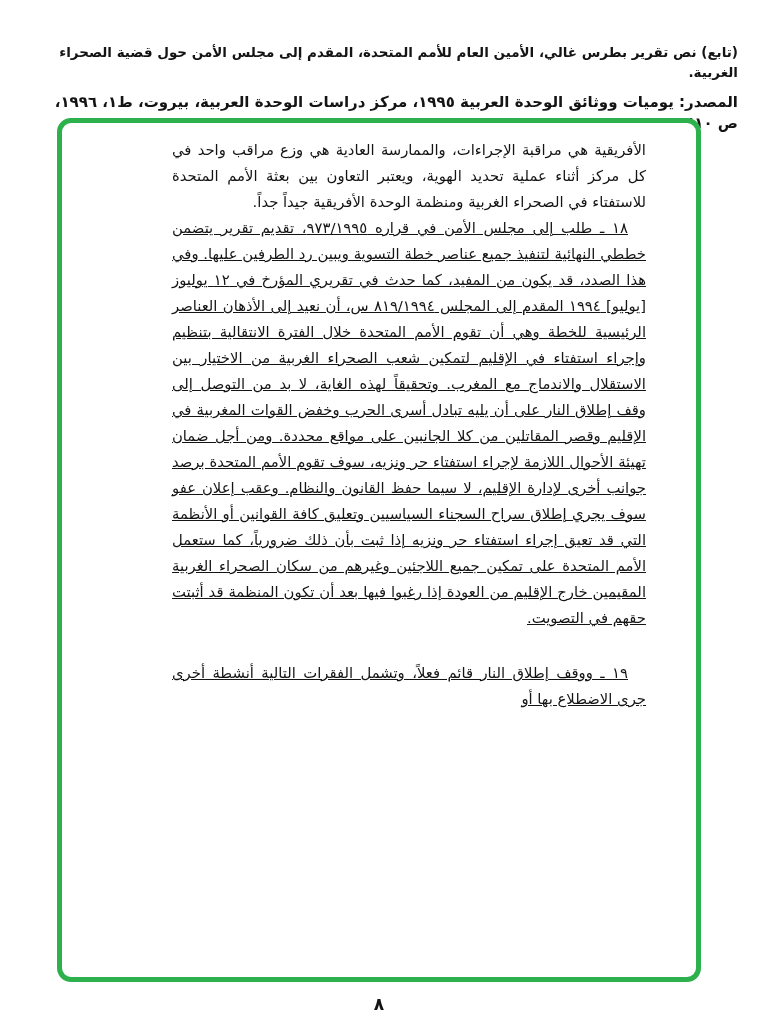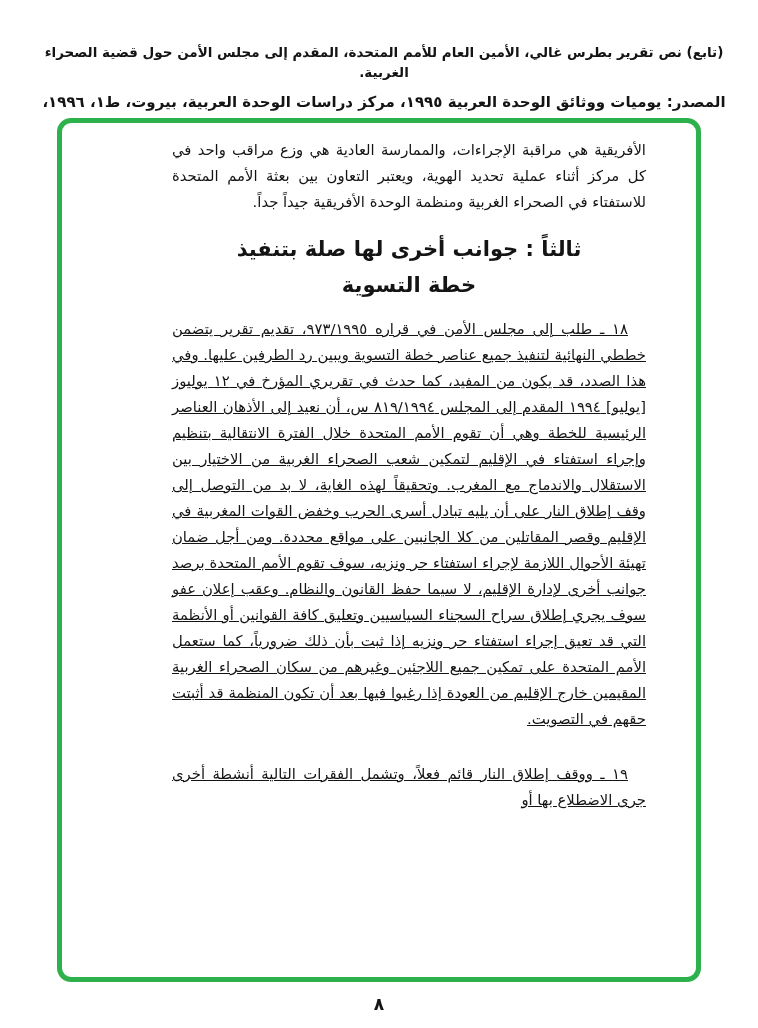--- a/index.html
+++ b/index.html
@@ -11,21 +11,21 @@
     overflow: hidden;
   }
   .page {
     position: relative;
     width: 758px; height: 1028px;
     direction: rtl;
   }
   .header {
     position: absolute;
     top: 42px; left: 30px; right: 20px;
-    text-align: center;
+    text-align: right;
   }
   .header-title {
     font-size: 13.5px;
     font-weight: bold;
     line-height: 1.5;
   }
   .header-source {
     font-size: 15px;
     font-weight: bold;
     margin-top: 9px;
@@ -79,24 +79,20 @@
   <div class="header">
     <div class="header-title">(تابع) نص تقرير بطرس غالي، الأمين العام للأمم المتحدة، المقدم إلى مجلس الأمن حول قضية الصحراء الغربية.</div>
     <div class="header-source">المصدر: يوميات ووثائق الوحدة العربية ١٩٩٥، مركز دراسات الوحدة العربية، بيروت، ط١، ١٩٩٦، ص ٤١٠ - ٤١٨.</div>
   </div>
 
   <div class="green-box">
     <div class="text-column">
 
       <p class="intro">الأفريقية هي مراقبة الإجراءات، والممارسة العادية هي وزع مراقب واحد في كل مركز أثناء عملية تحديد الهوية، ويعتبر التعاون بين بعثة الأمم المتحدة للاستفتاء في الصحراء الغربية ومنظمة الوحدة الأفريقية جيداً جداً.</p>
 
-      <h2 class="heading">
-        <span>ثالثاً :  جوانب أخرى لها صلة بتنفيذ</span><br>
-        <span>خطة التسوية</span>
-      </h2>
 
       <p class="para indent">١٨ ـ طلب إلى مجلس الأمن في قراره ٩٧٣/١٩٩٥، تقديم تقرير يتضمن خططي النهائية لتنفيذ جميع عناصر خطة التسوية ويبين رد الطرفين عليها. وفي هذا الصدد، قد يكون من المفيد، كما حدث في تقريري المؤرخ في ١٢ يوليوز [يوليو] ١٩٩٤ المقدم إلى المجلس ٨١٩/١٩٩٤ س، أن نعيد إلى الأذهان العناصر الرئيسية للخطة وهي أن تقوم الأمم المتحدة خلال الفترة الانتقالية بتنظيم وإجراء استفتاء في الإقليم لتمكين شعب الصحراء الغربية من الاختيار بين الاستقلال والاندماج مع المغرب. وتحقيقاً لهذه الغاية، لا بد من التوصل إلى وقف إطلاق النار على أن يليه تبادل أسرى الحرب وخفض القوات المغربية في الإقليم وقصر المقاتلين من كلا الجانبين على مواقع محددة. ومن أجل ضمان تهيئة الأحوال اللازمة لإجراء استفتاء حر ونزيه، سوف تقوم الأمم المتحدة برصد جوانب أخرى لإدارة الإقليم، لا سيما حفظ القانون والنظام. وعقب إعلان عفو سوف يجري إطلاق سراح السجناء السياسيين وتعليق كافة القوانين أو الأنظمة التي قد تعيق إجراء استفتاء حر ونزيه إذا ثبت بأن ذلك ضرورياً، كما ستعمل الأمم المتحدة على تمكين جميع اللاجئين وغيرهم من سكان الصحراء الغربية المقيمين خارج الإقليم من العودة إذا رغبوا فيها بعد أن تكون المنظمة قد أثبتت حقهم في التصويت.</p>
 
       <p class="para indent">١٩ ـ ووقف إطلاق النار قائم فعلاً، وتشمل الفقرات التالية أنشطة أخرى جرى الاضطلاع بها أو</p>
 
     </div>
   </div>
 
   <div class="page-number">٨</div>
 

